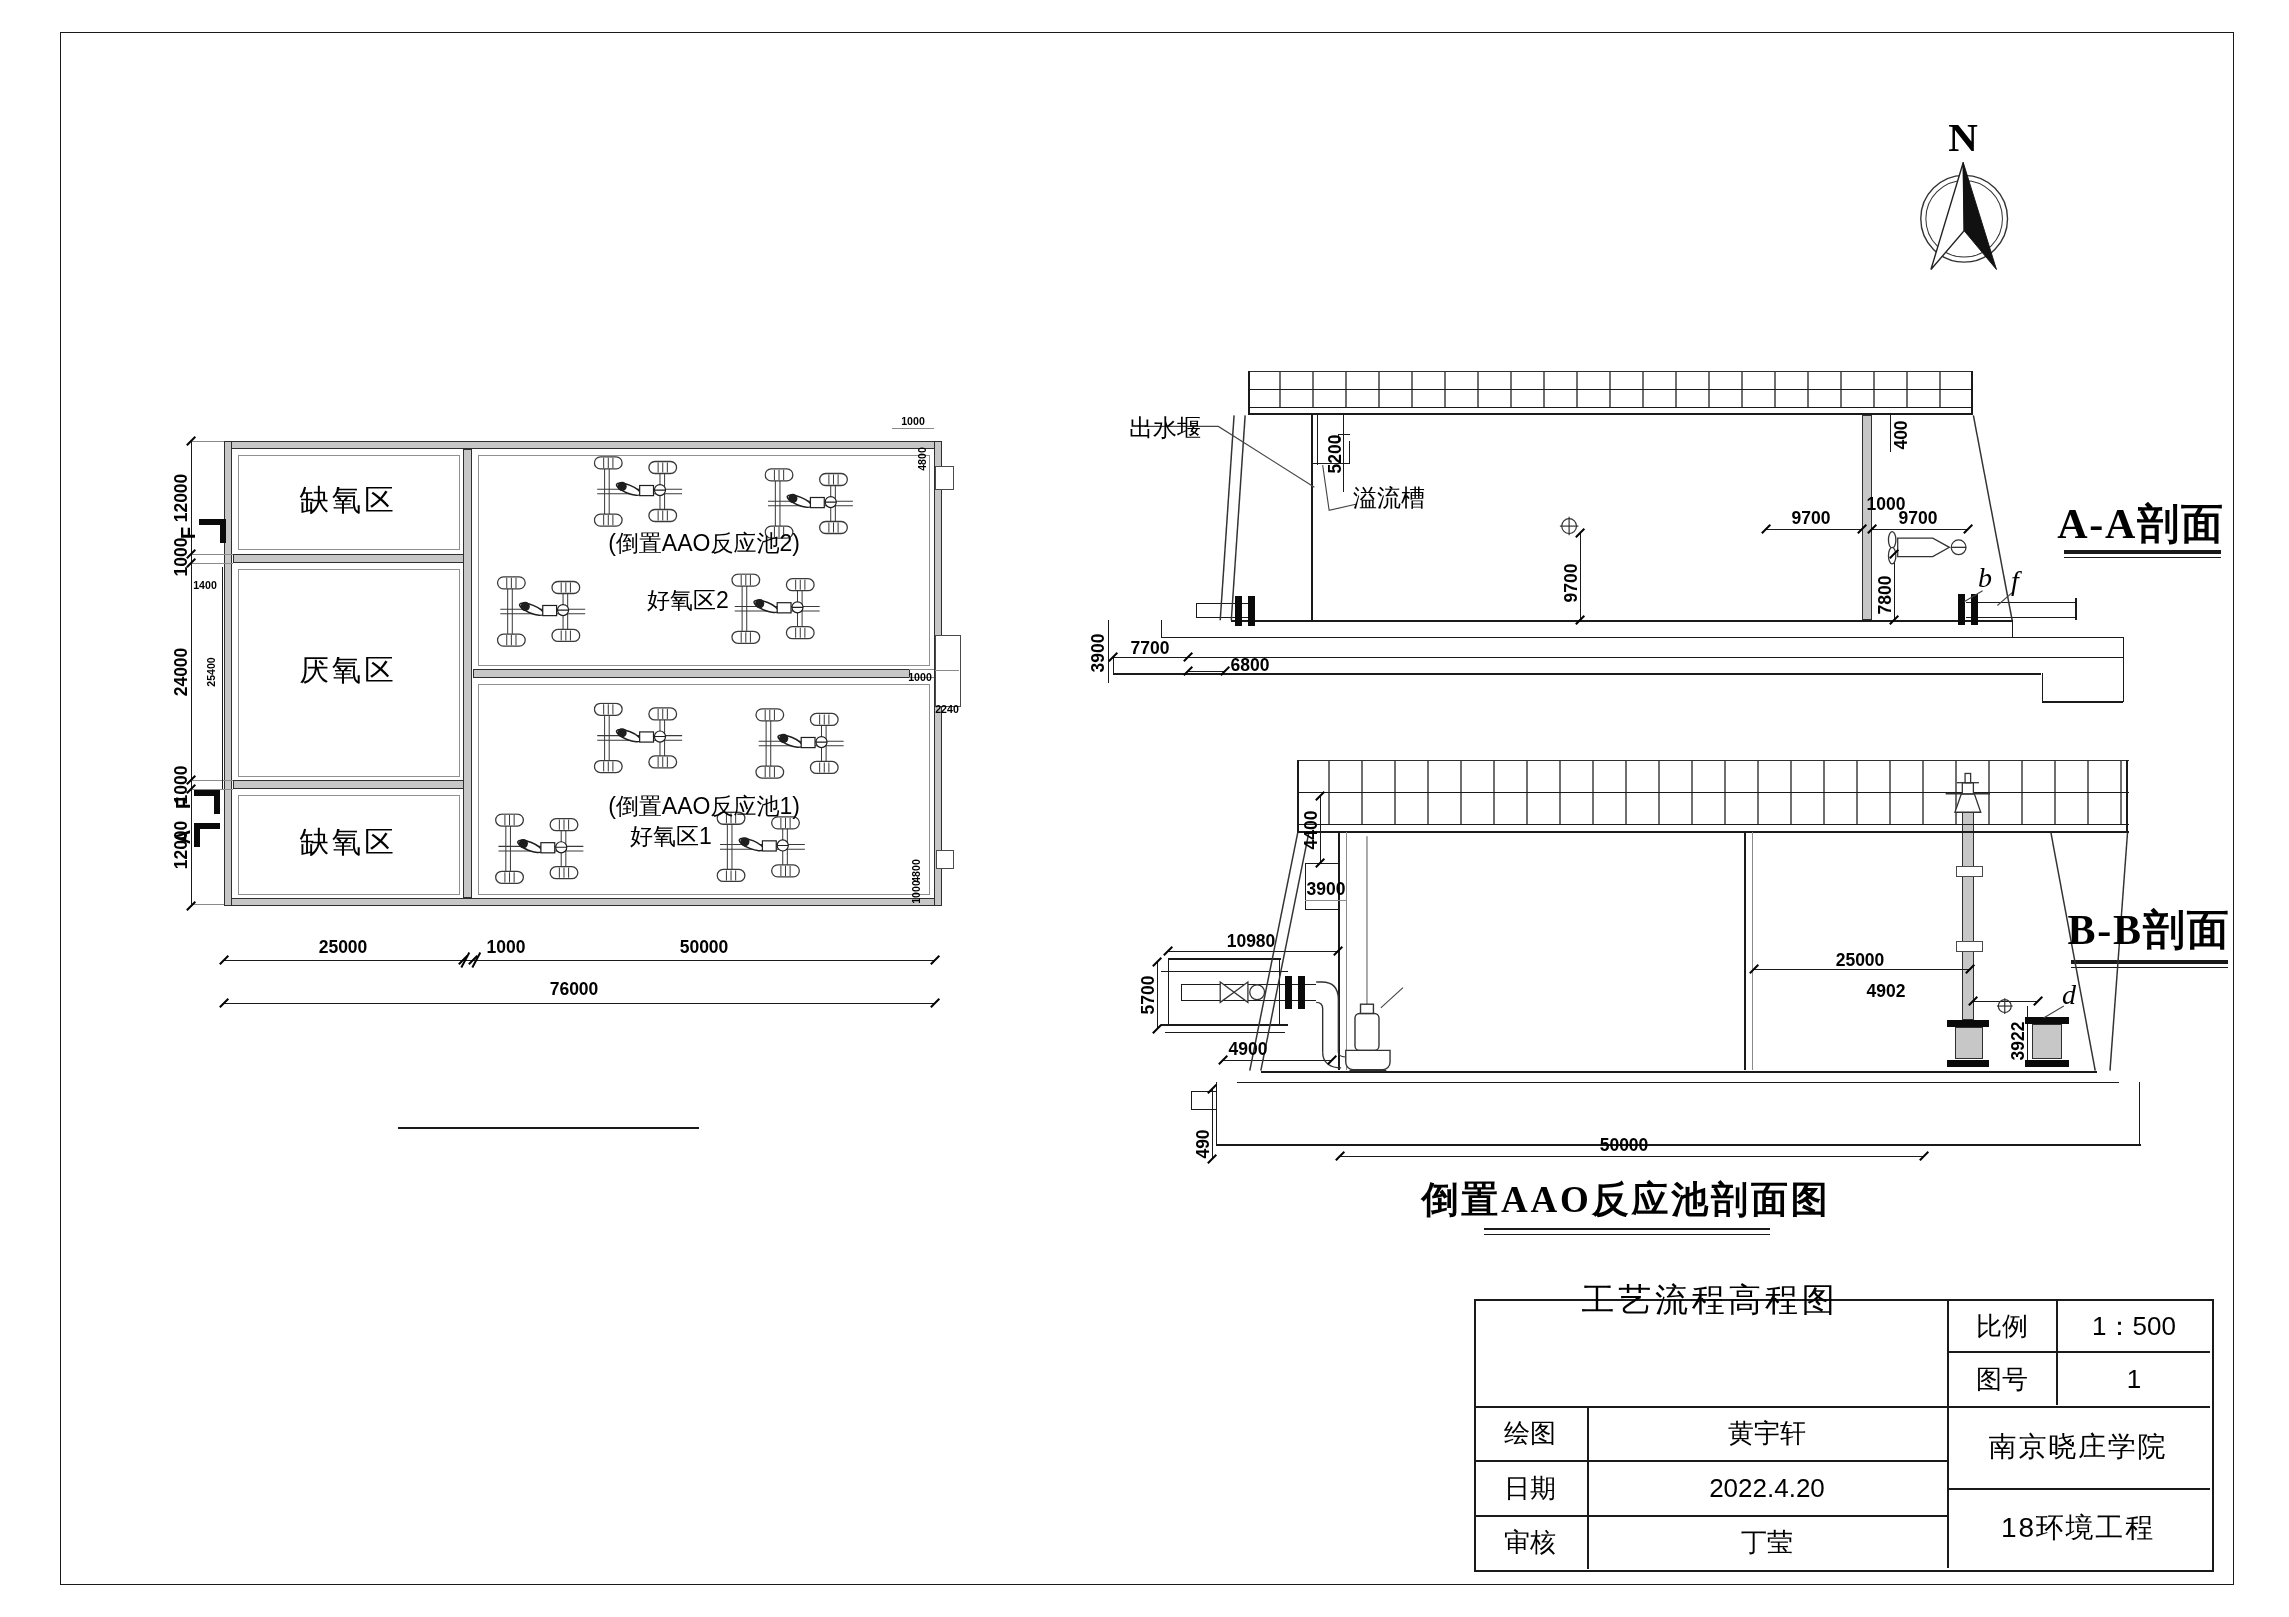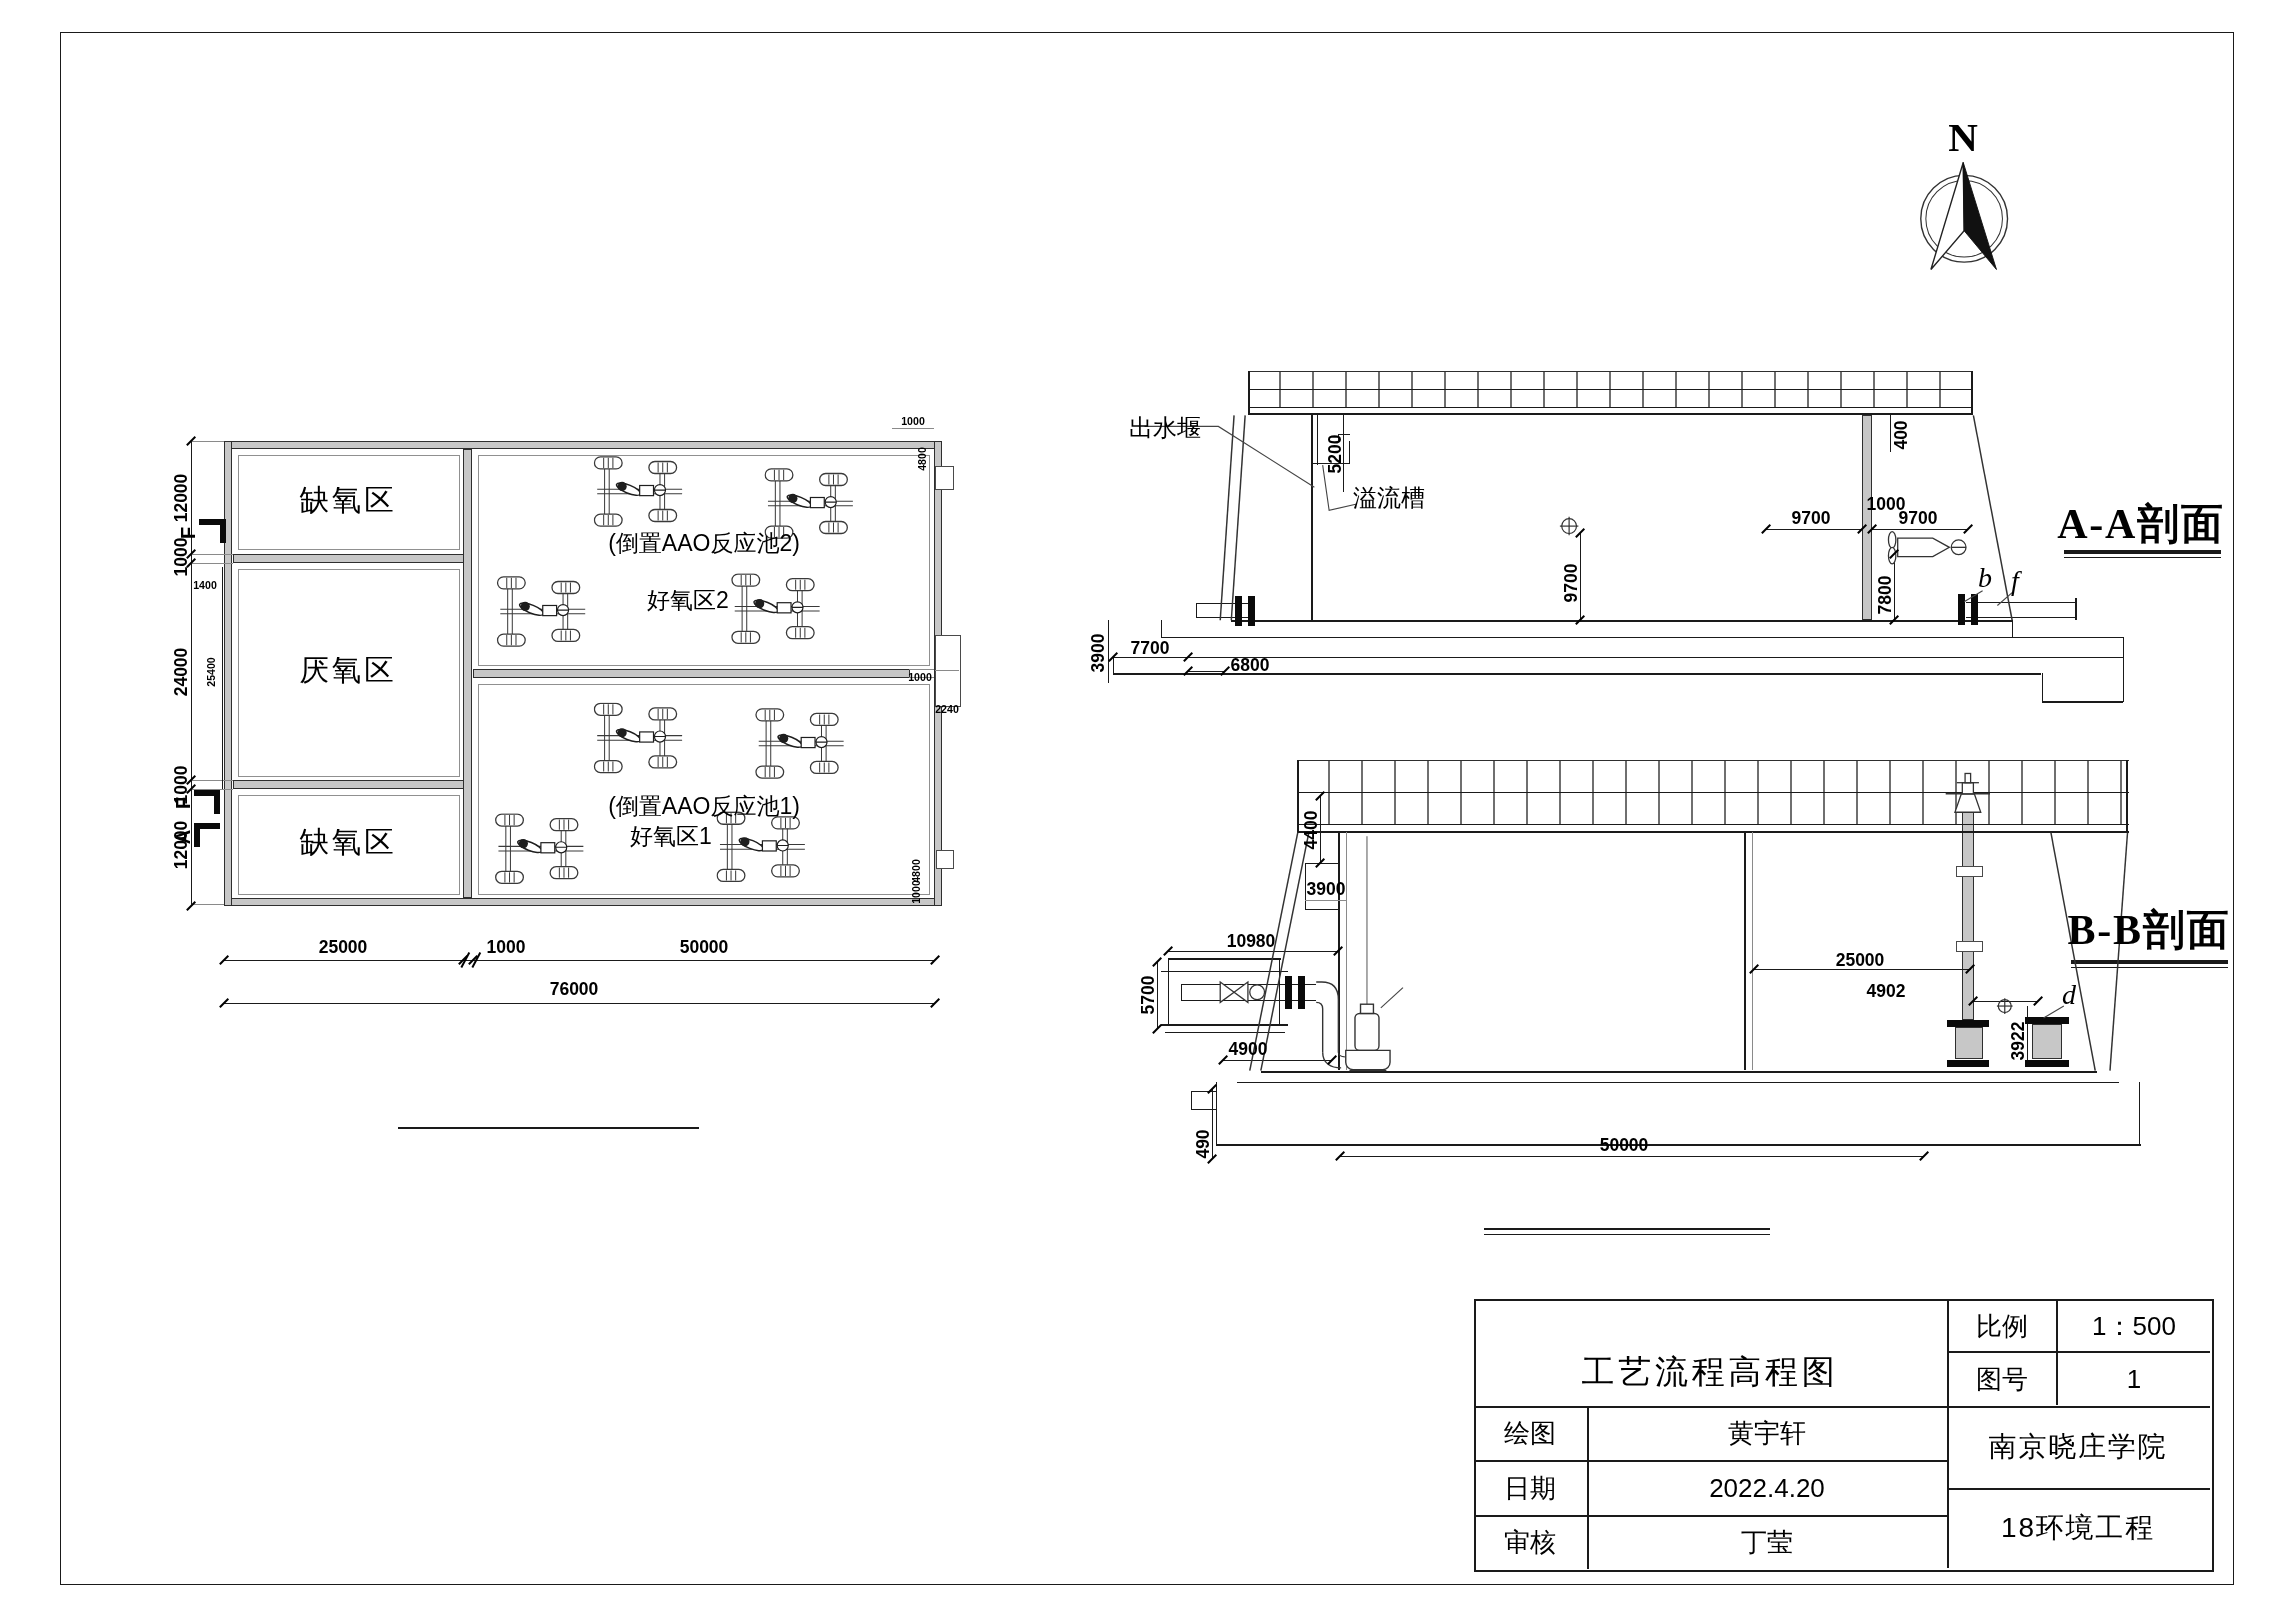--- a/index.html
+++ b/index.html
@@ -295,35 +295,36 @@
   <div class="tk" style="left:2038px;top:1001px"></div>
   <div class="txt dim" style="left:1886px;top:991px">4902</div>
   <div class="vl" style="left:2027px;top:1006px;width:1.4px;height:61px"></div>
   <div class="txt dim rot" style="left:2018px;top:1041px">3922</div>
   <div class="txt pipeid" style="left:2069px;top:995px">d</div>
 
   <div class="txt sec" style="left:2149px;top:930px">B-B剖面</div>
   <div class="hl" style="left:2071px;top:960px;width:157px;height:3.7px"></div>
   <div class="hl" style="left:2071px;top:967px;width:157px;height:1.1px"></div>
 
+  <div class="txt cap" style="left:1626px;top:1200px">倒置AAO反应池剖面图</div>
   <div class="hl" style="left:1484px;top:1228px;width:286px;height:2.3px"></div>
   <div class="hl" style="left:1484px;top:1234px;width:286px;height:0.9px"></div>
 
   <div class="frame" style="left:1474px;top:1299px;width:736px;height:269px;border-width:2.3px"></div>
   <div class="vl" style="left:1947px;top:1299px;width:1.8px;height:269px"></div>
   <div class="hl" style="left:1474px;top:1406px;width:473px;height:1.8px"></div>
   <div class="hl" style="left:1474px;top:1460px;width:473px;height:1.8px"></div>
   <div class="hl" style="left:1474px;top:1515px;width:473px;height:1.8px"></div>
   <div class="vl" style="left:1587px;top:1406px;width:1.8px;height:163px"></div>
   <div class="hl" style="left:1947px;top:1351px;width:263px;height:1.8px"></div>
   <div class="hl" style="left:1947px;top:1406px;width:263px;height:1.8px"></div>
   <div class="hl" style="left:1947px;top:1488px;width:263px;height:1.8px"></div>
   <div class="vl" style="left:2056px;top:1299px;width:1.8px;height:106px"></div>
 
-  <div class="txt tbBig" style="left:1710px;top:1372px">工艺流程高程图</div>
+  <div class="txt tbBig" style="left:1710px;top:1300px">工艺流程高程图</div>
   <div class="txt tb" style="left:2002px;top:1326px">比例</div>
   <div class="txt tb" style="left:2134px;top:1326px">1：500</div>
   <div class="txt tb" style="left:2002px;top:1379px">图号</div>
   <div class="txt tb" style="left:2134px;top:1379px">1</div>
   <div class="txt tb" style="left:1530px;top:1433px">绘图</div>
   <div class="txt tb" style="left:1767px;top:1433px">黄宇轩</div>
   <div class="txt tb" style="left:1530px;top:1488px">日期</div>
   <div class="txt tb" style="left:1767px;top:1488px">2022.4.20</div>
   <div class="txt tb" style="left:1530px;top:1542px">审核</div>
   <div class="txt tb" style="left:1767px;top:1542px">丁莹</div>

